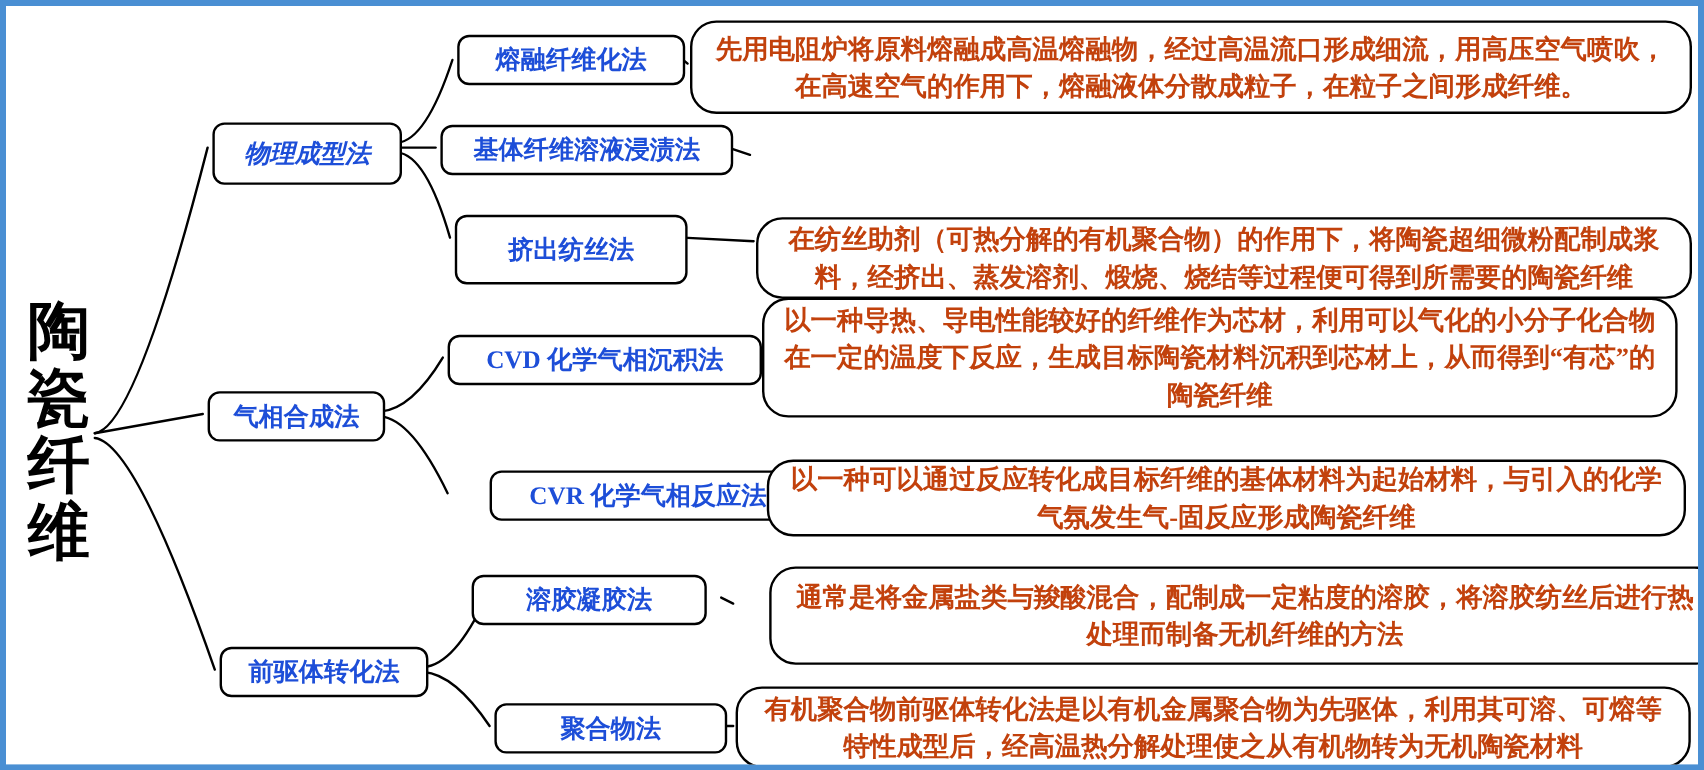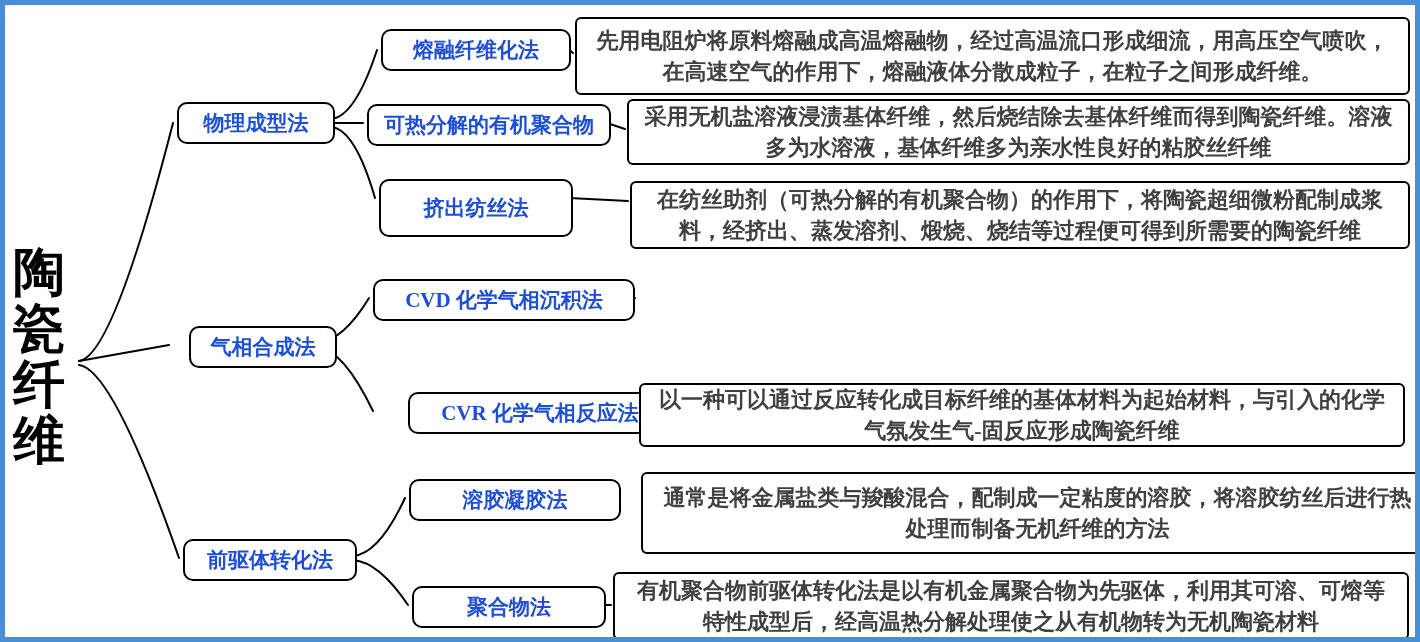--- a/index.html
+++ b/index.html
@@ -23,52 +23,51 @@
     pointer-events: none;
   }
   .root-label {
     position: absolute;
     left: 8px;
     top: 244px;
     width: 62px;
     font-size: 52px;
     font-weight: bold;
     line-height: 1.08;
-    text-align: left;
+    text-align: right;
     word-break: break-all;
     color: #000;
-    font-family: Liberation Mono, monospace;
   }
   .node {
     position: absolute;
     border: 2px solid #000;
     border-radius: 10px;
     background: #fff;
     display: flex;
     align-items: center;
     justify-content: center;
     font-weight: bold;
     font-size: 21px;
     color: #1d4ed8;
     white-space: nowrap;
     padding: 2px 8px;
   }
   .desc {
     position: absolute;
     border: 2px solid #000;
-    border-radius: 6px;
+    border-radius: 22px;
     background: #fff;
     display: flex;
     align-items: center;
     justify-content: center;
     font-weight: bold;
     font-size: 22px;
     line-height: 1.42;
     text-align: center;
-    color: #404040;
+    color: #c2410c;
     padding: 3px 12px;
   }
 </style>
 </head>
 <body>
 
 <div class="canvas">
 
   <svg class="connectors" viewBox="0 0 1410 632" xmlns="http://www.w3.org/2000/svg">
     <g stroke="#000000" stroke-width="2" fill="none" stroke-linecap="round">
@@ -92,32 +91,32 @@
       <path d="M564,193 L623,196"></path>
       <path d="M626,293 L630,293"></path>
       <path d="M632,406 L635,407"></path>
       <path d="M596,493 L606,498"></path>
       <path d="M597,600 L606,600"></path>
     </g>
   </svg>
 
   <div class="root-label">陶瓷纤维</div>
 
-  <div class="node" style="left:172px; top:97px;  width:158px; height:42px;">物理成型法</div>
-  <div class="node" style="left:168px; top:321px; width:148px; height:42px;margin-left:16px;">气相合成法</div>
+  <div class="node" style="left:172px; top:97px;  width:158px; height:52px;font-style:italic;">物理成型法</div>
+  <div class="node" style="left:168px; top:321px; width:148px; height:42px;">气相合成法</div>
   <div class="node" style="left:178px; top:534px; width:174px; height:42px;text-align:center;">前驱体转化法</div>
 
   <div class="node" style="left:376px; top:24px;  width:190px; height:42px;">熔融纤维化法</div>
-  <div class="node" style="left:362px; top:99px;  width:244px; height:42px;">可热分解的有机聚合物</div>
+  <div class="node" style="left:362px; top:99px;  width:244px; height:42px;">基体纤维溶液浸渍法</div>
   <div class="node" style="left:374px; top:174px; width:194px; height:58px;">挤出纺丝法</div>
   <div class="node" style="left:368px; top:274px; width:262px; height:42px;">CVD 化学气相沉积法</div>
   <div class="node" style="left:372px; top:387px; width:264px; height:42px;margin-left:31px;">CVR 化学气相反应法</div>
-  <div class="node" style="left:404px; top:474px; width:212px; height:42px;">溶胶凝胶法</div>
+  <div class="node" style="left:388px; top:474px; width:196px; height:42px;">溶胶凝胶法</div>
   <div class="node" style="left:407px; top:581px; width:194px; height:42px;">聚合物法</div>
 
   <div class="desc" style="left:570px; top:12px;  width:835px; height:78px;">先用电阻炉将原料熔融成高温熔融物，经过高温流口形成细流，用高压空气喷吹，在高速空气的作用下，熔融液体分散成粒子，在粒子之间形成纤维。</div>
-  <div class="desc" style="left:622px; top:94px;  width:783px; height:66px;">采用无机盐溶液浸渍基体纤维，然后烧结除去基体纤维而得到陶瓷纤维。溶液多为水溶液，基体纤维多为亲水性良好的粘胶丝纤维</div>
   <div class="desc" style="left:625px; top:176px; width:780px; height:68px;">在纺丝助剂（可热分解的有机聚合物）的作用下，将陶瓷超细微粉配制成浆料，经挤出、蒸发溶剂、煅烧、烧结等过程便可得到所需要的陶瓷纤维</div>
+  <div class="desc" style="left:630px; top:243px; width:763px; height:100px;">以一种导热、导电性能较好的纤维作为芯材，利用可以气化的小分子化合物在一定的温度下反应，生成目标陶瓷材料沉积到芯材上，从而得到“有芯”的陶瓷纤维</div>
   <div class="desc" style="left:634px; top:378px; width:766px; height:64px;">以一种可以通过反应转化成目标纤维的基体材料为起始材料，与引入的化学气氛发生气-固反应形成陶瓷纤维</div>
   <div class="desc" style="left:636px; top:467px; width:793px; height:82px;">通常是将金属盐类与羧酸混合，配制成一定粘度的溶胶，将溶胶纺丝后进行热处理而制备无机纤维的方法</div>
   <div class="desc" style="left:608px; top:567px; width:796px; height:68px;">有机聚合物前驱体转化法是以有机金属聚合物为先驱体，利用其可溶、可熔等特性成型后，经高温热分解处理使之从有机物转为无机陶瓷材料</div>
 
 </div>
 
 </body></html>

